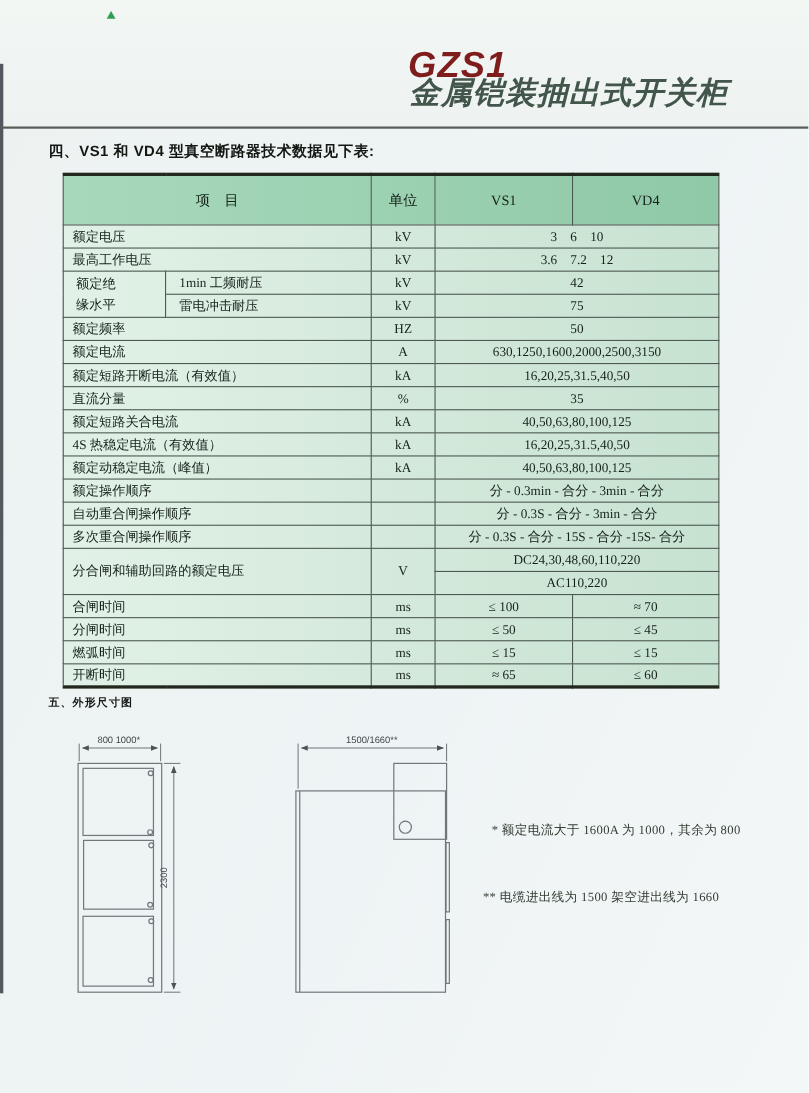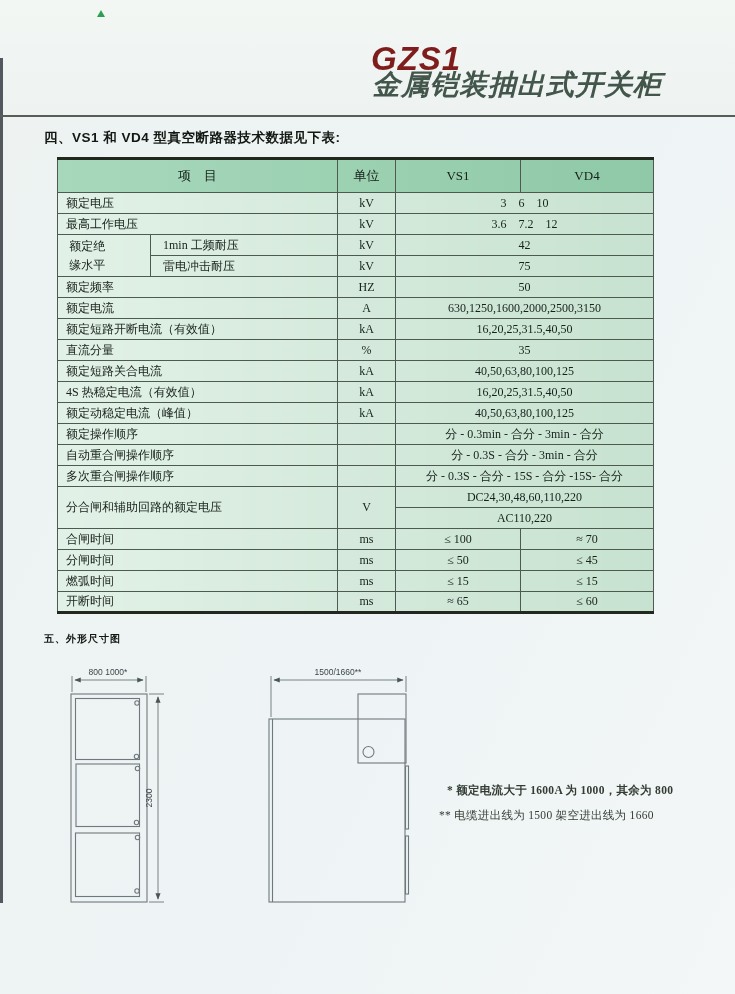--- a/index.html
+++ b/index.html
@@ -33,33 +33,33 @@
 
   table.tech {
     position:absolute; left:57px; top:157px; width:596px;
     border-collapse:collapse; table-layout:fixed;
     background:linear-gradient(90deg,#e2f1e7 0%, #c7e2d0 100%);
     font-family:"Liberation Serif", serif; color:#16211a;
     border-top:3px solid #23281f; border-bottom:3px solid #23281f;
   }
   table.tech thead { background:linear-gradient(90deg,#a8d8bc 0%, #8fc9a7 100%); }
   .tech th, .tech td { border:1px solid #4d5a50; font-weight:normal; overflow:hidden; white-space:nowrap; }
-  .tech th { height:34px; font-size:13px; text-align:center; }
+  .tech th { height:46px; font-size:13px; text-align:center; }
   .tech td { height:21px; font-size:12px; }
   .tech td.item  { text-align:left; padding-left:8px; }
   .tech td.sub   { padding-left:12px;margin-left:47px; }
   .tech td.group { text-align:left; padding-left:10px; white-space:normal; line-height:1.55; }
   .tech td.group span { display:inline-block; width:3.1em;text-align:right; }
   .tech td.unit, .tech td.val { text-align:center; }
 
   svg.draw { position:absolute; left:0; top:650px; }
 
   .note { position:absolute; font-family:"Liberation Serif", serif; font-size:11.5px;
           color:#333d34; letter-spacing:.3px; white-space:nowrap; }
-  .note1 { left:447px; top:783px;font-weight:bold; }
+  .note1 { left:447px; top:747px; }
   .note2 { left:439px; top:808px; }
 </style>
 </head>
 <body>
 
 <div class="abs band"></div>
 <div class="abs scan-edge"></div>
 <div class="abs marker"></div>
 
 <div class="abs model">GZS1</div>

